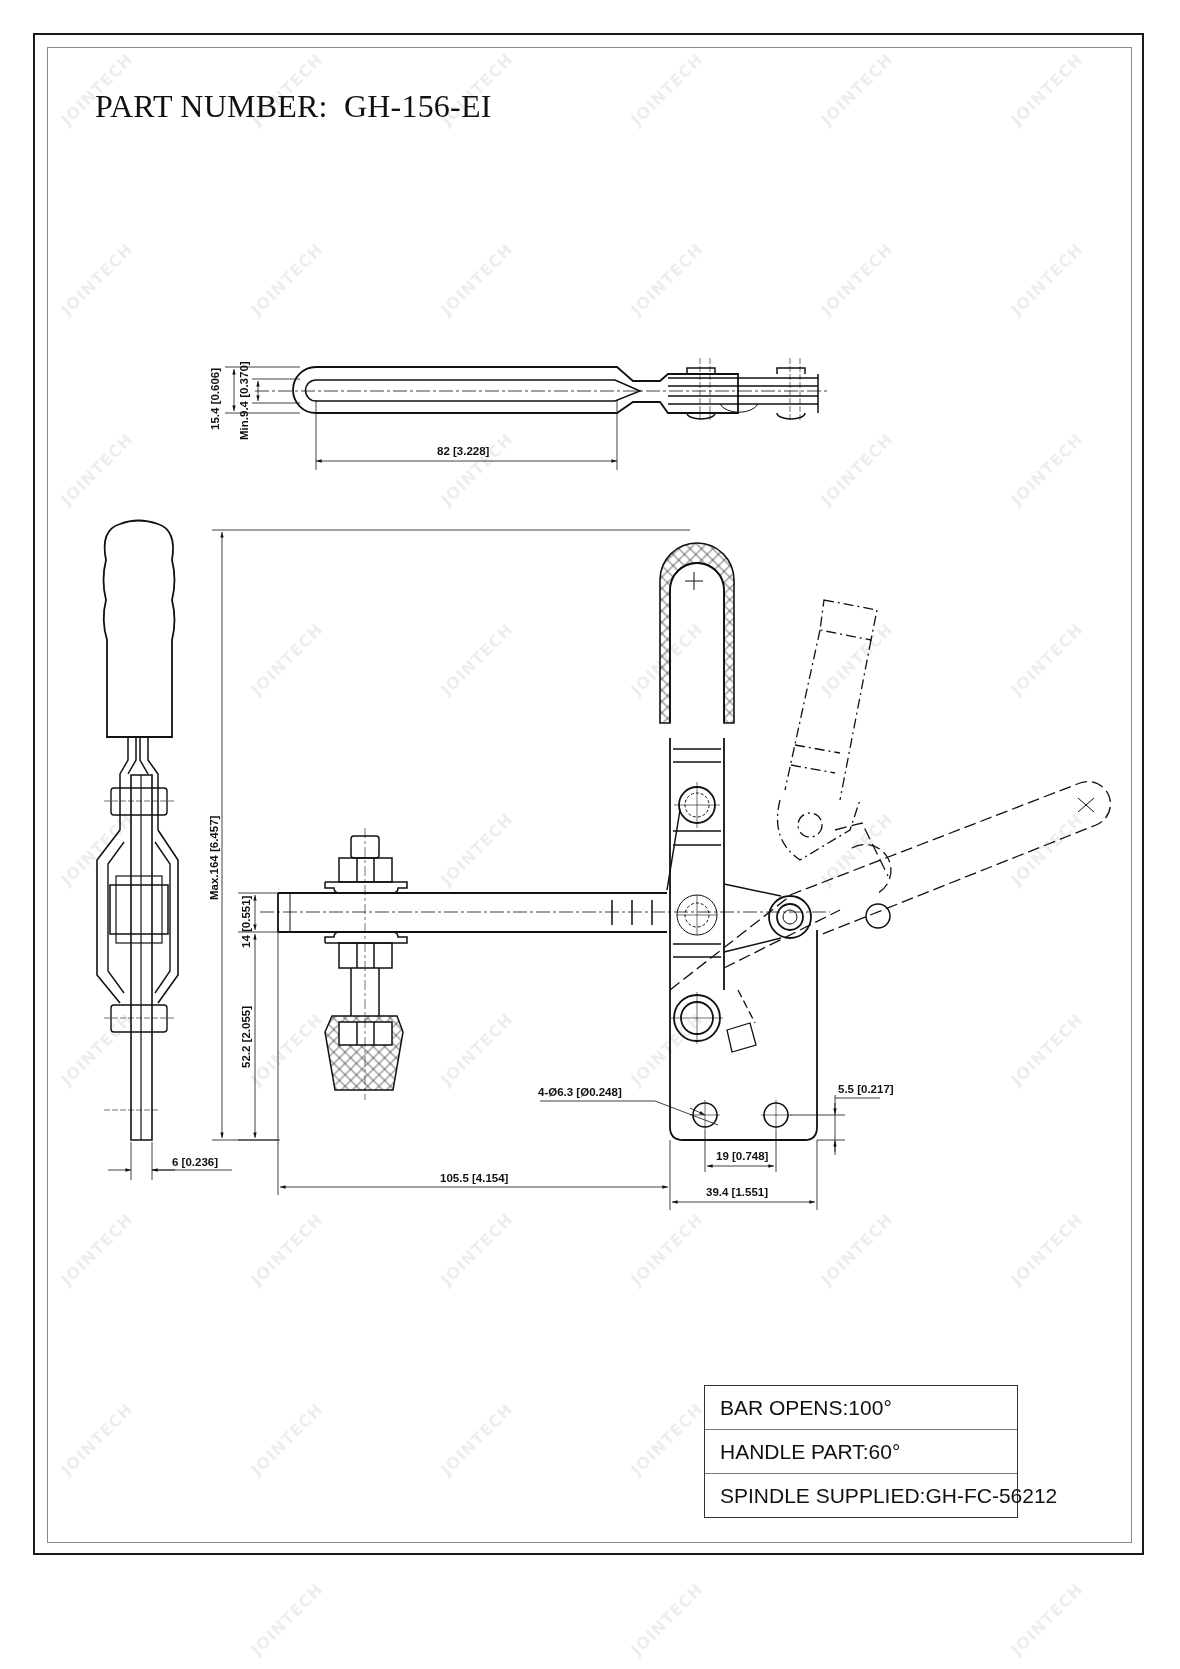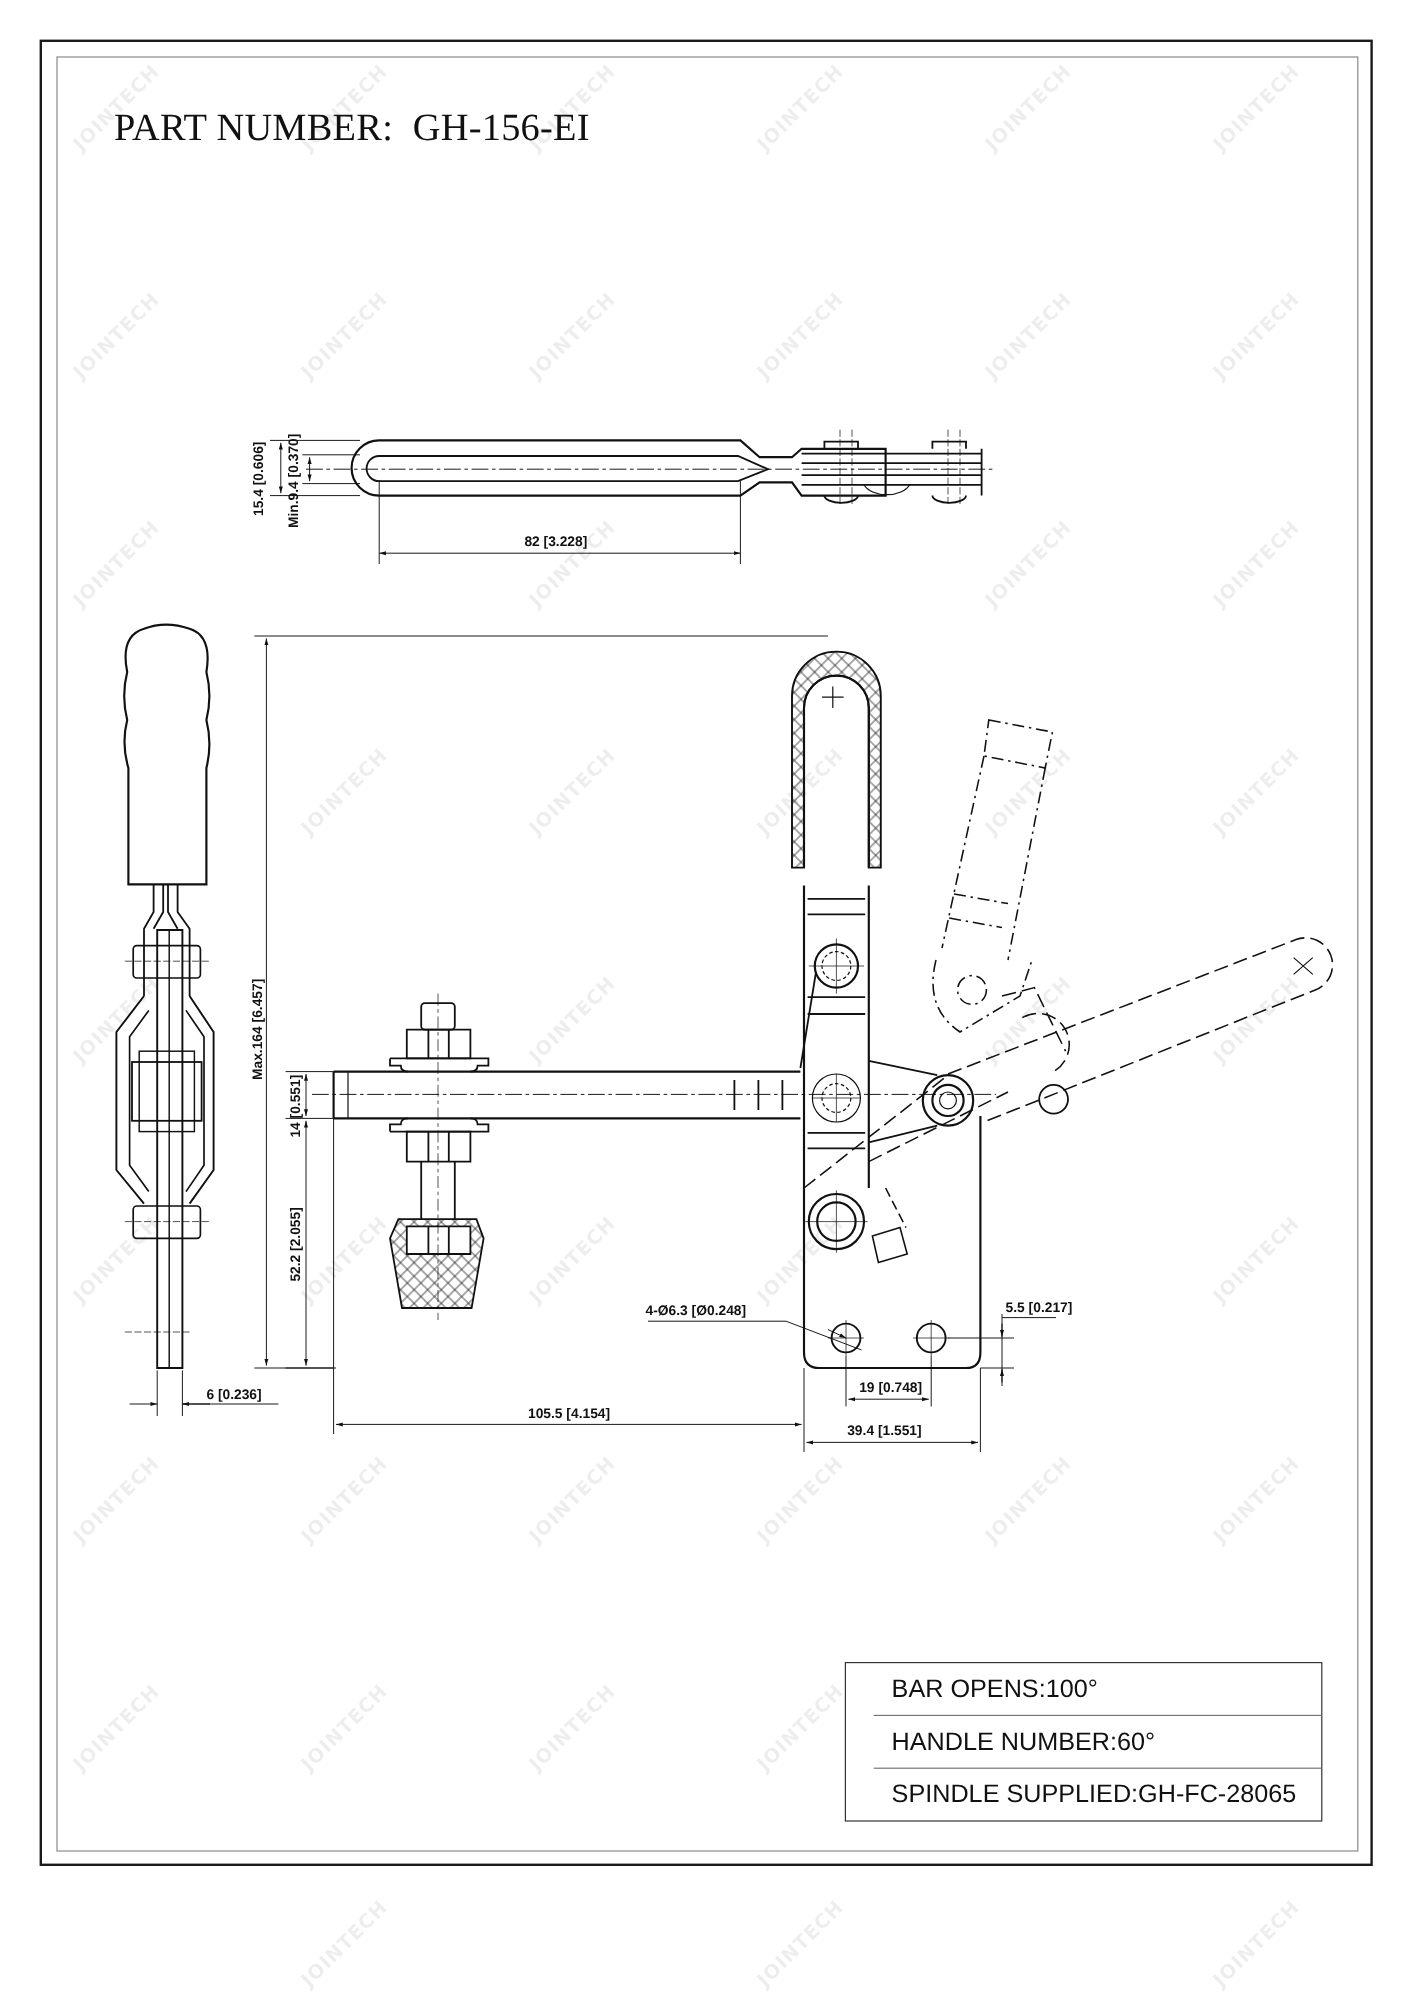--- a/index.html
+++ b/index.html
@@ -3,21 +3,21 @@
 <meta charset="utf-8">
 <style>
   html, body { margin: 0; padding: 0; background: #ffffff; }
   body { width: 1180px; height: 1669px; position: relative; overflow: hidden; font-family: "Liberation Sans", sans-serif; }
   .sheet { position: absolute; left: 0; top: 0; width: 1180px; height: 1669px; }
   .outer-frame { position: absolute; left: 33px; top: 33px; width: 1111px; height: 1522px; border: 2px solid #1a1a1a; box-sizing: border-box; }
   .inner-frame { position: absolute; left: 47px; top: 47px; width: 1085px; height: 1496px; border: 1px solid #8a8a8a; box-sizing: border-box; }
   .title { position: absolute; left: 95px; top: 88px; font-family: "Liberation Serif", "DejaVu Serif", serif; font-size: 32px; color: #111; letter-spacing: 0.2px; white-space: pre; }
   svg.drawing { position: absolute; left: 0; top: 0; }
   .dim { font-family: "Liberation Sans", sans-serif; font-size: 11.5px; font-weight: bold; fill: #111; }
-  .spec-table { position: absolute; left: 704px; top: 1385px; width: 398px; border: 1.5px solid #333; box-sizing: border-box; background: rgba(255,255,255,0.6); padding-left: 23px; }
+  .spec-table { position: absolute; left: 704px; top: 1385px; width: 314px; border: 1.5px solid #333; box-sizing: border-box; background: rgba(255,255,255,0.6); }
   .spec-row { height: 43px; line-height: 43px; padding-left: 15px; font-size: 21px; color: #111; border-bottom: 1px solid #777; white-space: nowrap; }
   .spec-row:last-child { border-bottom: none; }
   .wm { position: absolute; font-family: "DejaVu Sans", sans-serif; font-weight: bold; font-size: 16px; color: rgba(0,0,0,0.07); transform: rotate(-45deg); transform-origin: center; white-space: nowrap; letter-spacing: 1px; }
 </style>
 </head>
 <body>
 
 <div class="sheet">
 
   <div>
@@ -233,16 +233,16 @@
     <text class="dim" transform="translate(250,1068) rotate(-90)">52.2 [2.055]</text>
     <text class="dim" x="440" y="1182">105.5 [4.154]</text>
     <text class="dim" x="706" y="1196">39.4 [1.551]</text>
     <text class="dim" x="716" y="1160">19 [0.748]</text>
     <text class="dim" x="838" y="1093">5.5 [0.217]</text>
     <text class="dim" x="538" y="1096">4-Ø6.3 [Ø0.248]</text>
   </svg>
 
   <div class="spec-table">
     <div class="spec-row">BAR OPENS:100°</div>
-    <div class="spec-row">HANDLE NUMBER:60°</div>
-    <div class="spec-row">SPINDLE SUPPLIED:GH-FC-28065</div>
+    <div class="spec-row">HANDLE PART:60°</div>
+    <div class="spec-row">SPINDLE SUPPLIED:GH-FC-56212</div>
   </div>
 </div>
 
 </body></html>

